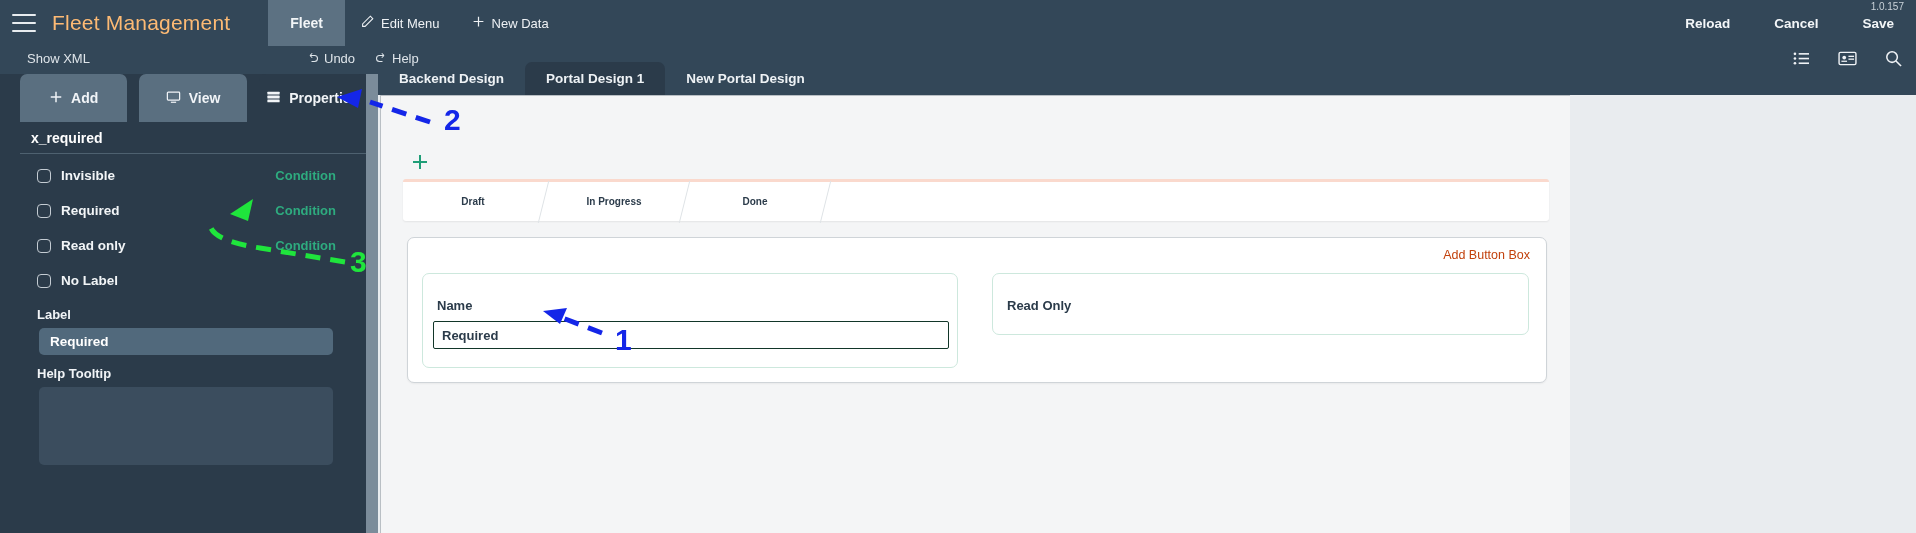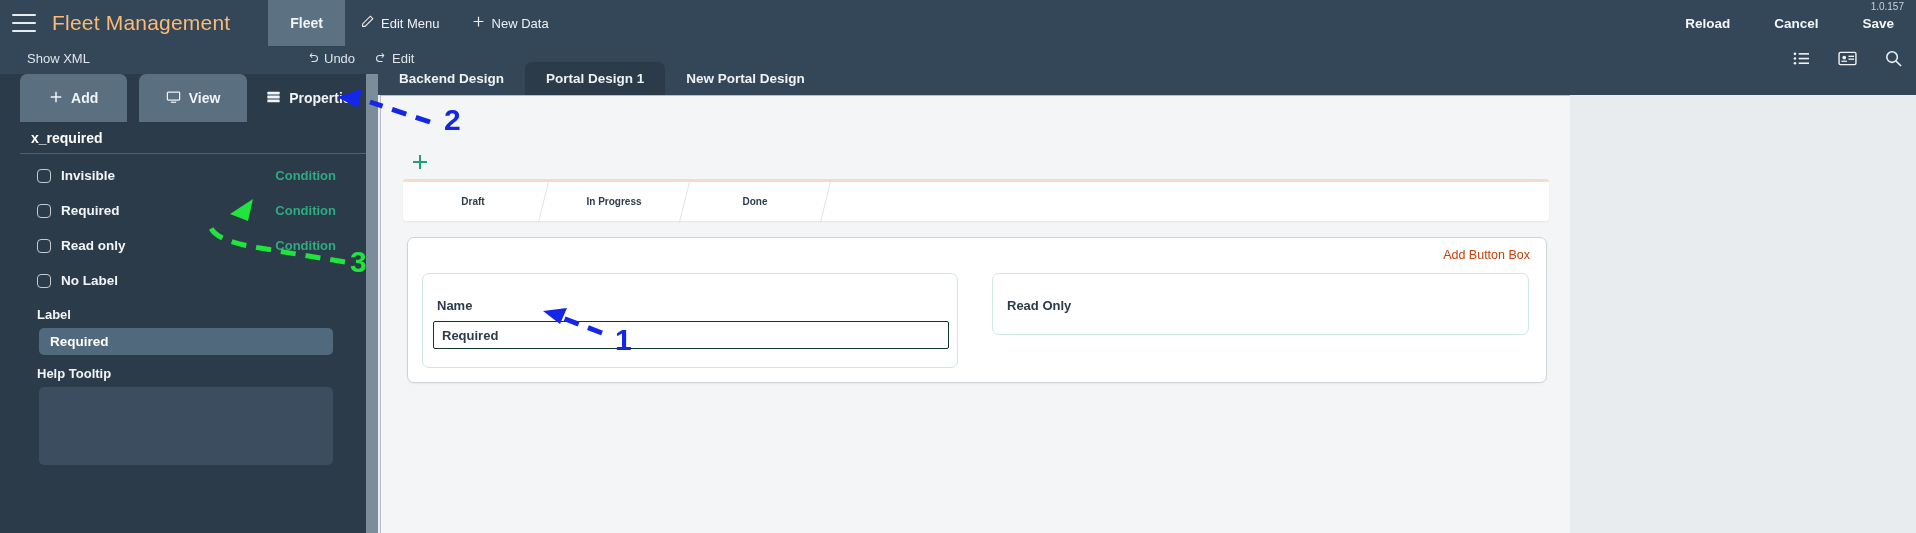--- a/index.html
+++ b/index.html
@@ -215,21 +215,21 @@
       </span>
       <span>Undo</span>
     </div>
     <div class="redo">
       <span>
         <svg width="12" height="12" viewBox="0 0 16 16">
             <path d="M12 6H6a4 4 0 000 8h4" fill="none" stroke="#dfe5ea" stroke-width="1.4"></path>
             <path d="M12 6L9 3M12 6L9 9" fill="none" stroke="#dfe5ea" stroke-width="1.4"></path>
           </svg>
       </span>
-      <span>Edit</span>
+      <span>Help</span>
     </div>
     <div class="subbar-icons">
       <span>
         <svg width="17" height="15" viewBox="0 0 18 16">
             <g fill="#f0f3f6">
               <circle cx="2" cy="3" r="1.4"></circle>
               <circle cx="2" cy="8" r="1.4"></circle>
               <circle cx="2" cy="13" r="1.4"></circle>
               <rect x="6" y="2.2" width="11" height="1.7"></rect>
               <rect x="6" y="7.2" width="11" height="1.7"></rect>

